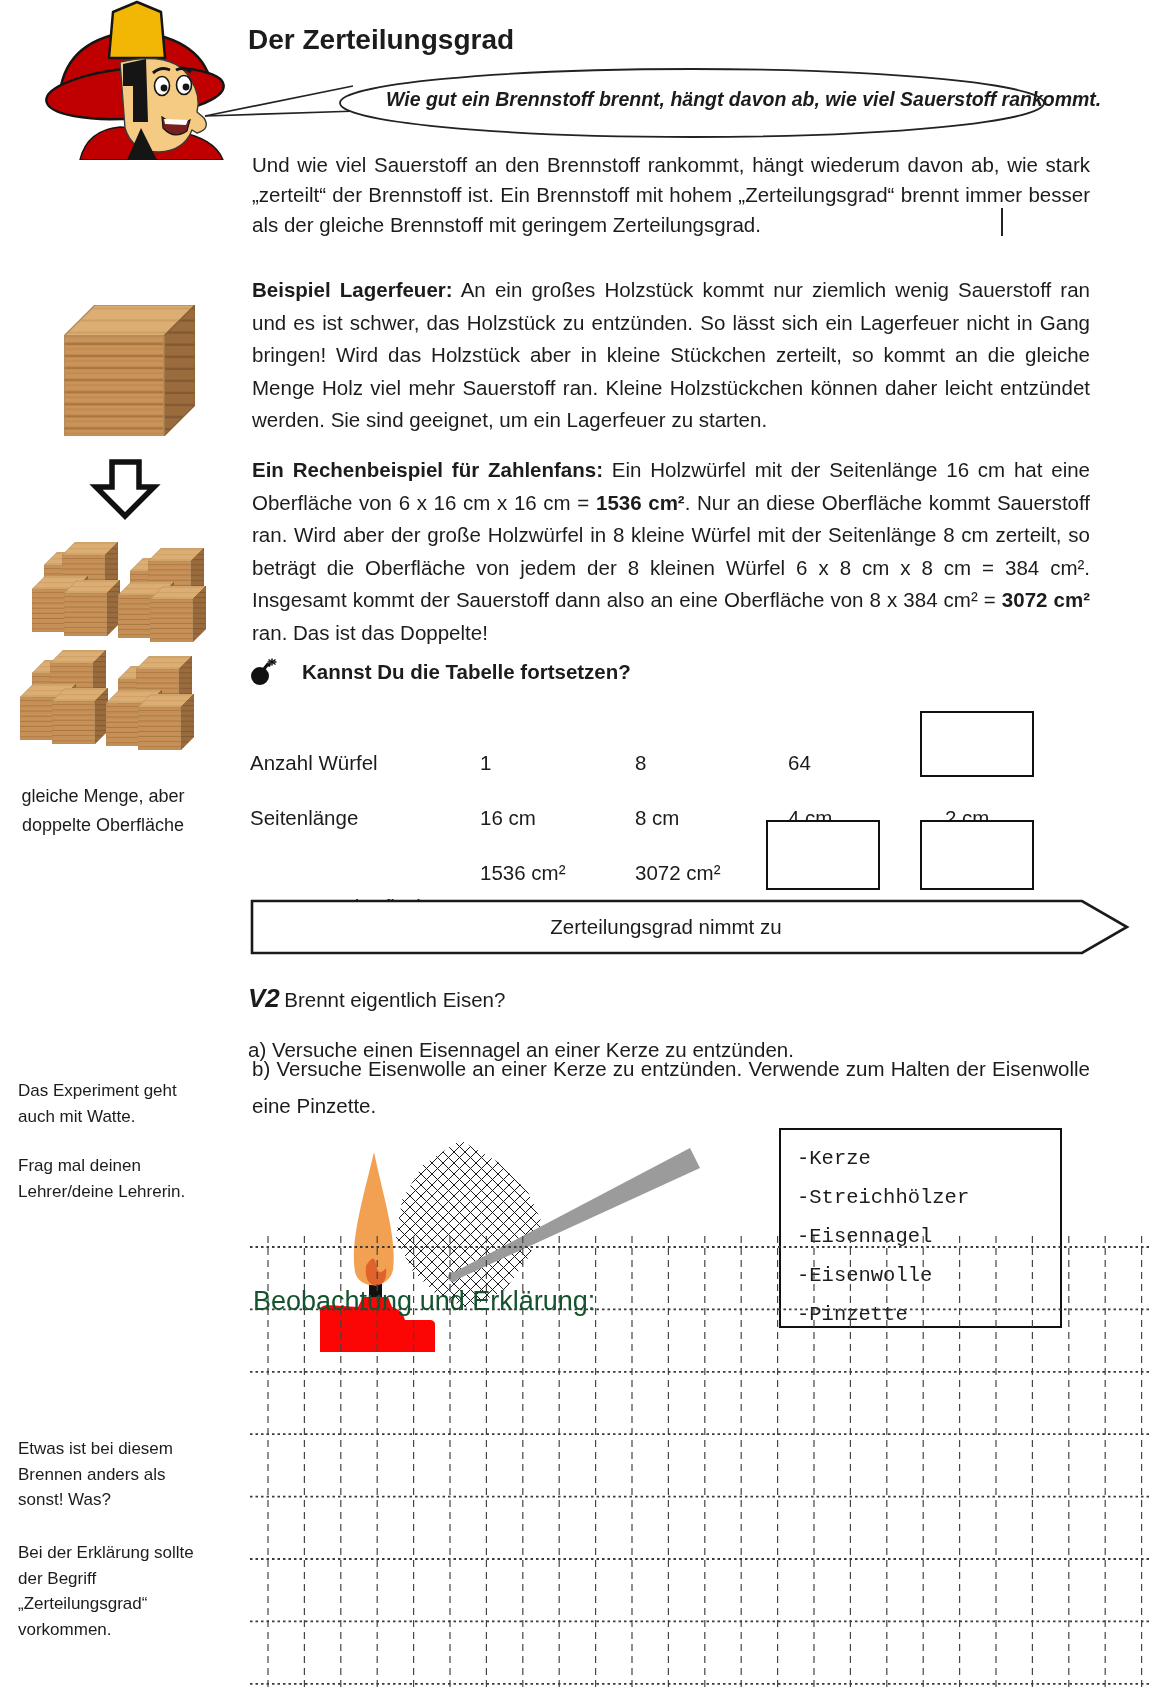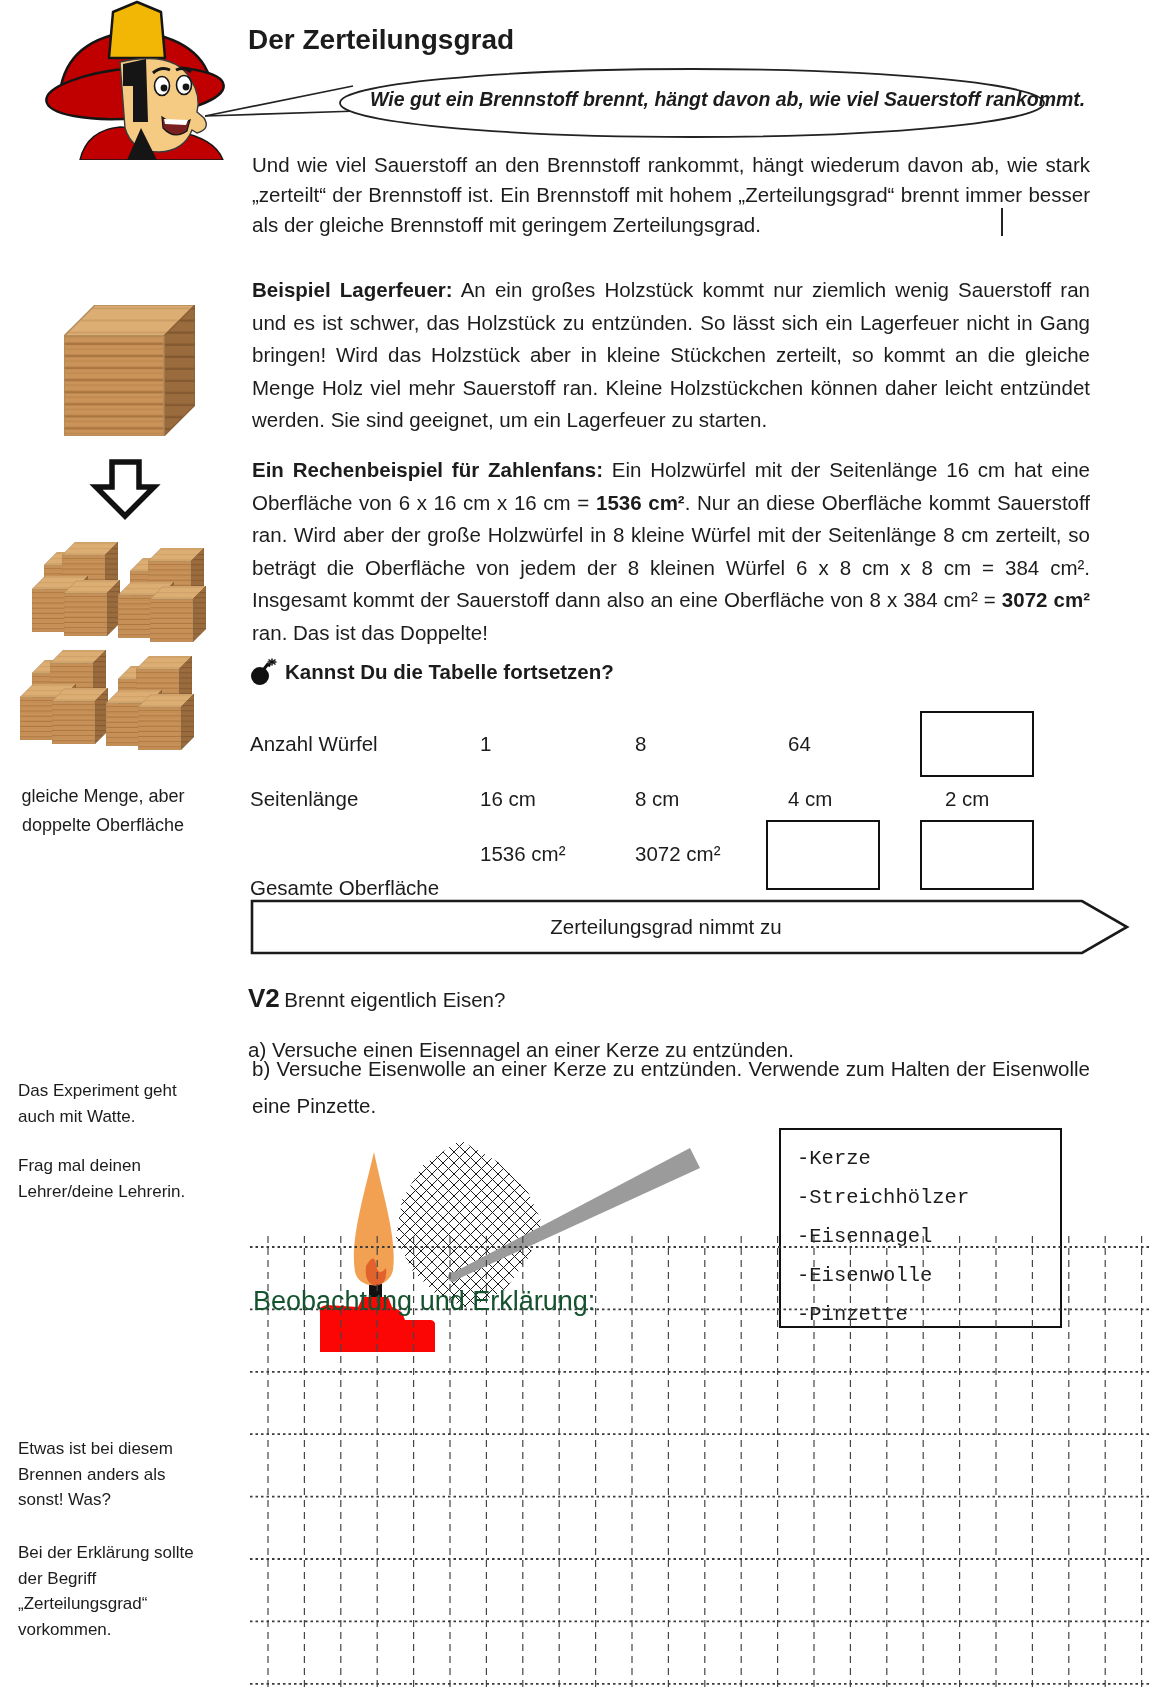--- a/index.html
+++ b/index.html
@@ -1,26 +1,26 @@
 <!DOCTYPE html>
 <html><head>
 <meta charset="utf-8">
 <style>
   html,body{margin:0;padding:0;background:#e8e8e8;}
   .page{position:relative;width:1157px;height:1690px;background:#ffffff;overflow:hidden;
         font-family:"Liberation Sans",sans-serif;color:#1c1c1c;margin:0 auto;}
   .abs{position:absolute;}
   .para{text-align:justify;margin:4px;font-size:20.5px;line-height:32.5px;}
   .title{font-size:28px;font-weight:bold;white-space:nowrap;}
-  .bubble-text{font-style:italic;font-weight:600;font-size:19.5px;text-align:center;white-space:nowrap;}
-  .bomb-line{display:flex;align-items:center;gap:8px;font-weight:bold;font-size:20.5px;}
-  .tcell{font-size:20.5px;white-space:nowrap;}
+  .bubble-text{font-style:italic;font-weight:600;font-size:19.5px;text-align:center;white-space:nowrap;margin-left:16px;}
+  .bomb-line{display:flex;align-items:center;gap:25px;font-weight:bold;font-size:20.5px;}
+  .tcell{font-size:20.5px;white-space:nowrap;margin-top:19px;}
   .fillbox{border:2.5px solid #111;background:#fff;}
   .banner-text{display:flex;align-items:center;justify-content:center;font-size:20.5px;}
-  .v2num{font-size:26px;font-weight:bold;}
+  .v2num{font-size:26px;font-weight:bold;font-style:italic;}
   .v2q{font-size:20.5px;}
   .line{font-size:20.5px;white-space:nowrap;}
   .materials{border:2px solid #111;background:#fff;box-sizing:border-box;padding:9px 0 0 16px;}
   .materials div{font-size:20.5px;line-height:39px;white-space:nowrap;font-family:Liberation Mono, monospace;}
   .note{font-size:17px;line-height:25.5px;}
   .caption{font-size:18px;line-height:29px;text-align:center;}
   .obs-heading{font-size:27px;white-space:nowrap;color:#14532d;}
   .cursor{width:2px;height:28px;background:#222;}
 </style>
 </head>

